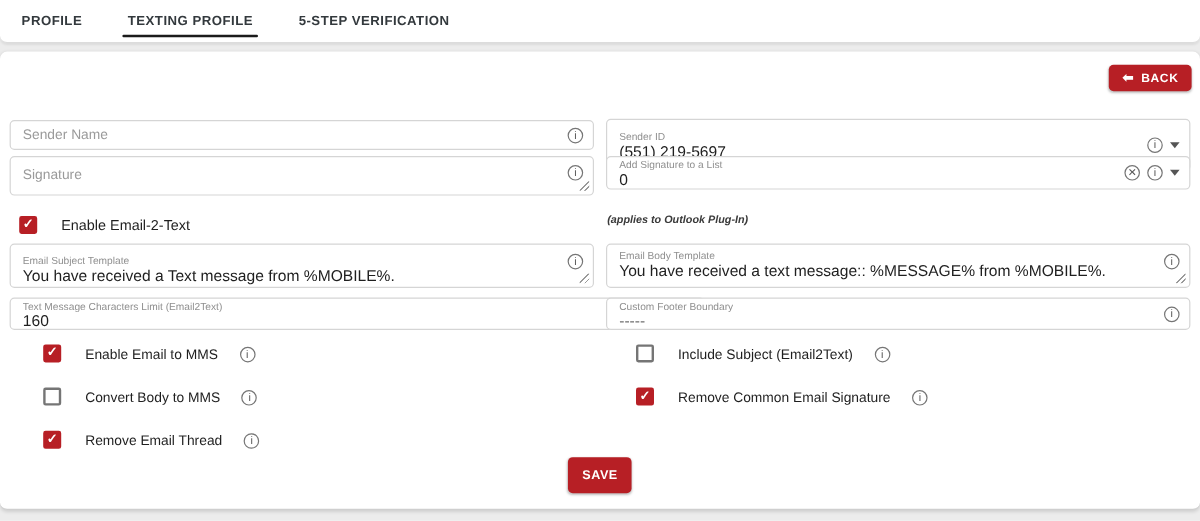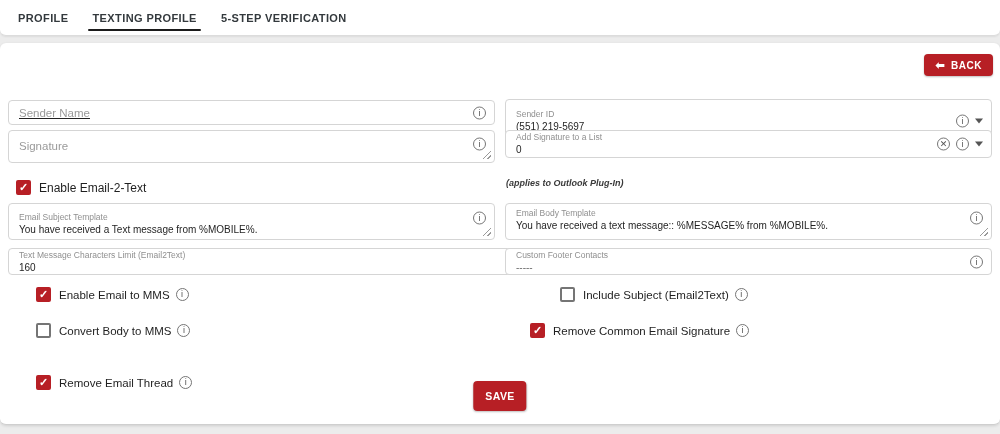--- a/index.html
+++ b/index.html
@@ -6,21 +6,21 @@
   html,body { width:1000px; height:434px; }
   body {
     font-family:"Liberation Sans", sans-serif;
     background:#ececec;
     color:#222;
     overflow:hidden;
   }
   
   .tabbar {
     background:#fff; height:36px; width:1000px;
-    display:flex; align-items:stretch; gap:24px; padding-left:18px;
+    display:flex; align-items:stretch; gap:38px; padding-left:18px;
     border-bottom:1px solid #dcdcdc;
     border-radius:0 0 6px 6px;
     box-shadow:0 1px 2px rgba(0,0,0,.07);
     position:relative; z-index:2;
   }
   .tab {
     font-size:11px; font-weight:700; letter-spacing:.4px;
     color:#33393d; display:flex; align-items:center;
     position:relative; cursor:pointer; white-space:nowrap;
   }
@@ -55,24 +55,24 @@
   
   .field {
     position:absolute; border:1px solid #d5d5d5; border-radius:4px;
     background:#fff; padding:0 30px 0 10px;
   }
   .field input {
     border:none; outline:none; width:100%; background:transparent;
     font-family:inherit; font-size:11.5px; color:#1f1f1f; padding:0;
   }
   .field input::placeholder { color:#9a9a9a; opacity:1; }
-  .simple { display:flex; align-items:center;text-decoration:underline; }
+  .simple { display:flex; align-items:center; }
   .floating { display:flex; flex-direction:column; justify-content:center; }
   .flabel { font-size:8.5px; color:#8f8f8f; line-height:11px; white-space:nowrap; }
-  .fvalue { font-size:10px; color:#1f1f1f; line-height:13px; }
+  .fvalue { font-size:13px; color:#1f1f1f; line-height:13px; }
   .icon-stack {
     position:absolute; right:8px; top:50%; transform:translateY(-50%);
     display:flex; align-items:center; gap:6px;
   }
   .info {
     width:13px; height:13px; border:1px solid #757575; border-radius:50%;
     color:#555; font-size:9px; line-height:11px; text-align:center;
     display:inline-block; font-style:normal; flex:0 0 auto;
   }
   .clear-x {
@@ -94,21 +94,21 @@
     position:absolute; right:3px; bottom:3px; width:8px; height:8px;
     background:linear-gradient(135deg, transparent 0 45%, #9a9a9a 45% 55%,
                transparent 55% 72%, #9a9a9a 72% 82%, transparent 82%);
   }
   .note {
     position:absolute; font-size:9px; font-style:italic; color:#3a3a3a;
     font-weight:700;
     margin-top:16px;
   }
   
-  .cbrow { position:absolute; display:flex; align-items:center; gap:8px; }
+  .cbrow { position:absolute; display:flex; align-items:flex-end; gap:20px; }
   .cb {
     width:15px; height:15px; border-radius:2px; flex:0 0 auto;
     border:2px solid #757575; background:#fff; cursor:pointer;
     display:flex; align-items:center; justify-content:center;
   }
   .cb[data-checked="true"] {
     background:#b71f25; border-color:#b71f25;
   }
   .cb[data-checked="true"]::after {
     content:"✓"; color:#fff; font-size:11px; font-weight:700; line-height:1;
@@ -193,51 +193,51 @@
   <div class="field floating" style="top:205px; left:8px; width:579px; height:27px; ">
     <div class="flabel">Text Message Characters Limit (Email2Text)</div>
     <div class="fvalue">160</div>
     <span class="icon-stack">
       <span class="ellipsis-badge">···</span>
       <span class="info">i</span>
     </span>
   </div>
 
   <div class="field floating" style="top:205px; left:505px; width:487px; height:27px;">
-    <div class="flabel">Custom Footer Contacts</div>
+    <div class="flabel">Custom Footer Boundary</div>
     <div class="fvalue" style="color:#6e6e6e;">-----</div>
     <span class="icon-stack">
       <span class="info">i</span>
     </span>
   </div>
 
   <div class="cbrow" style="top:244px; left:36px;">
     <span class="cb" data-checked="true"></span>
     <span class="cblabel">Enable Email to MMS</span>
     <span class="info">i</span>
   </div>
 
-  <div class="cbrow" style="top:244px; left:560px;">
+  <div class="cbrow" style="top:244px; left:530px;">
     <span class="cb" data-checked="false"></span>
     <span class="cblabel">Include Subject (Email2Text)</span>
     <span class="info">i</span>
   </div>
 
   <div class="cbrow" style="top:280px; left:36px;">
     <span class="cb" data-checked="false"></span>
     <span class="cblabel">Convert Body to MMS</span>
     <span class="info">i</span>
   </div>
 
   <div class="cbrow" style="top:280px; left:530px;">
     <span class="cb" data-checked="true"></span>
     <span class="cblabel">Remove Common Email Signature</span>
     <span class="info">i</span>
   </div>
 
-  <div class="cbrow" style="top:332px; left:36px;">
+  <div class="cbrow" style="top:316px; left:36px;">
     <span class="cb" data-checked="true"></span>
     <span class="cblabel">Remove Email Thread</span>
     <span class="info">i</span>
   </div>
 
   <button class="btn save-btn">SAVE</button>
 </div>
 
 </body></html>

